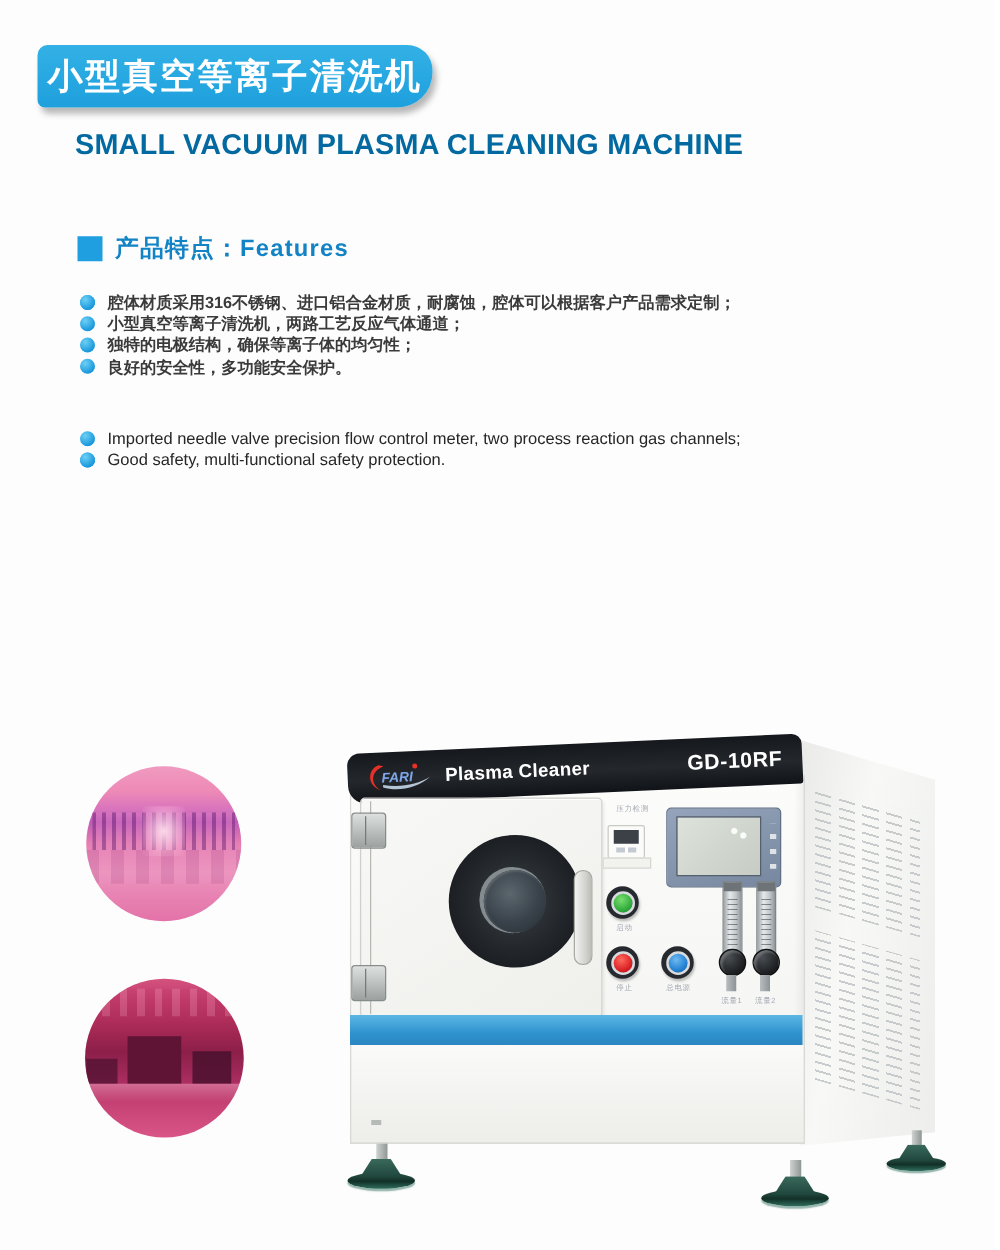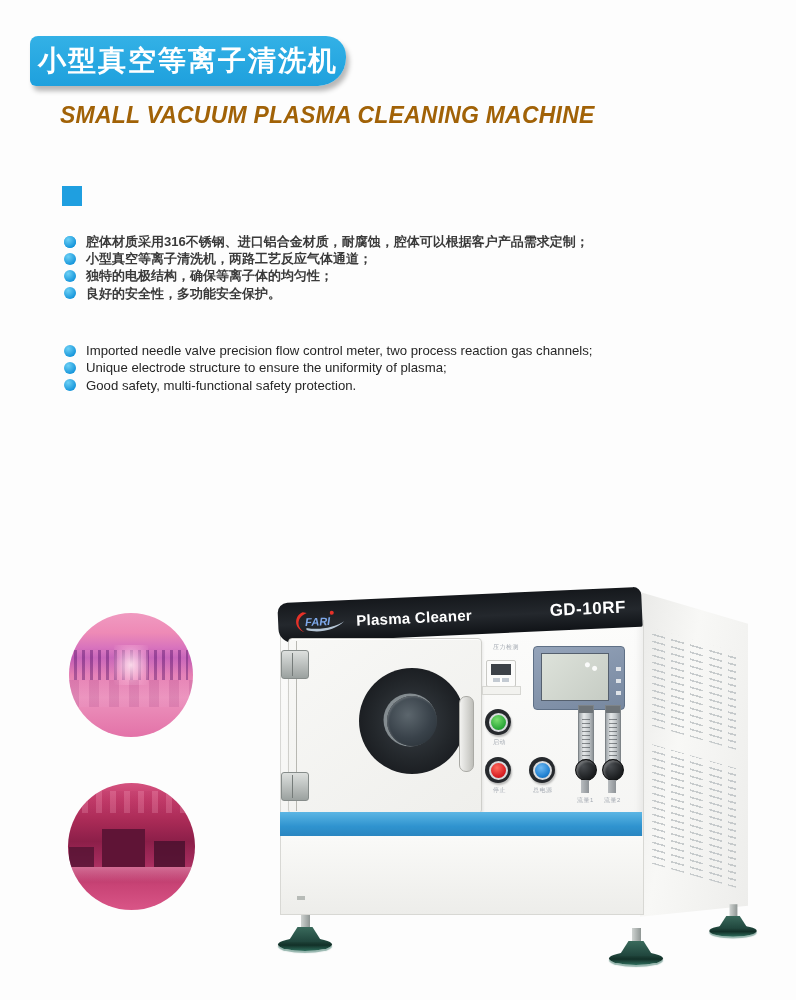--- a/index.html
+++ b/index.html
@@ -8,21 +8,21 @@
 
   
   .banner{position:absolute;left:30px;top:36px;width:316px;height:50px;
           background:linear-gradient(180deg,#33b1e6,#1ea0dd);
           border-radius:8px 20px 28px 6px;
           box-shadow:3px 5px 5px rgba(0,0,0,0.28);
           display:flex;align-items:center;justify-content:center;}
   .banner-title{color:#fff;font-size:28px;font-weight:bold;letter-spacing:2px;}
 
   .title-en{position:absolute;left:60px;top:102px;font-size:23px;font-weight:bold;
-            color:#a16207;letter-spacing:0.2px;font-style:italic;}
+            color:#0369a1;letter-spacing:0.2px;}
 
   
   .features-head{position:absolute;left:62px;top:186px;display:flex;align-items:center;gap:10px;}
   .features-square{width:20px;height:20px;background:#1f9fe0;}
   .features-title{font-size:19px;font-weight:bold;color:#1283c4;letter-spacing:1px;}
 
   
   ul{list-style:none;margin:0;padding:0;}
   .list-cn{position:absolute;left:64px;top:233px;width:690px;}
   .list-cn li{position:relative;padding-left:22px;font-size:13px;font-weight:600;
@@ -166,33 +166,34 @@
 <div class="page">
 
   <div class="banner">
     <span class="banner-title">小型真空等离子清洗机</span>
   </div>
 
   <div class="title-en">SMALL VACUUM PLASMA CLEANING MACHINE</div>
 
   <div class="features-head">
     <span class="features-square"></span>
+    <span class="features-title">产品特点：Features</span>
   </div>
 
   <ul class="list-cn">
     <li><span class="dot"></span></li>
     <li><span class="dot"></span><span>腔体材质采用316不锈钢、进口铝合金材质，耐腐蚀，腔体可以根据客户产品需求定制；</span></li>
     <li><span class="dot"></span><span>小型真空等离子清洗机，两路工艺反应气体通道；</span></li>
     <li><span class="dot"></span><span>独特的电极结构，确保等离子体的均匀性；</span></li>
     <li><span class="dot"></span><span>良好的安全性，多功能安全保护。</span></li>
   </ul>
 
   <ul class="list-en">
     <li><span class="dot"></span><span>Imported needle valve precision flow control meter, two process reaction gas channels;</span></li>
-    <li><span class="dot"></span><span>Unique electrode structure to ensure the uniformity of plasma;</span></li>
+    <li><span class="dot"></span></li>
     <li><span class="dot"></span><span>Good safety, multi-functional safety protection.</span></li>
   </ul>
 
   <div class="photo photo1">
     <div class="slats"></div>
     <div class="glow"></div>
     <div class="floor"></div>
   </div>
   <div class="photo photo2">
     <div class="rays"></div>

